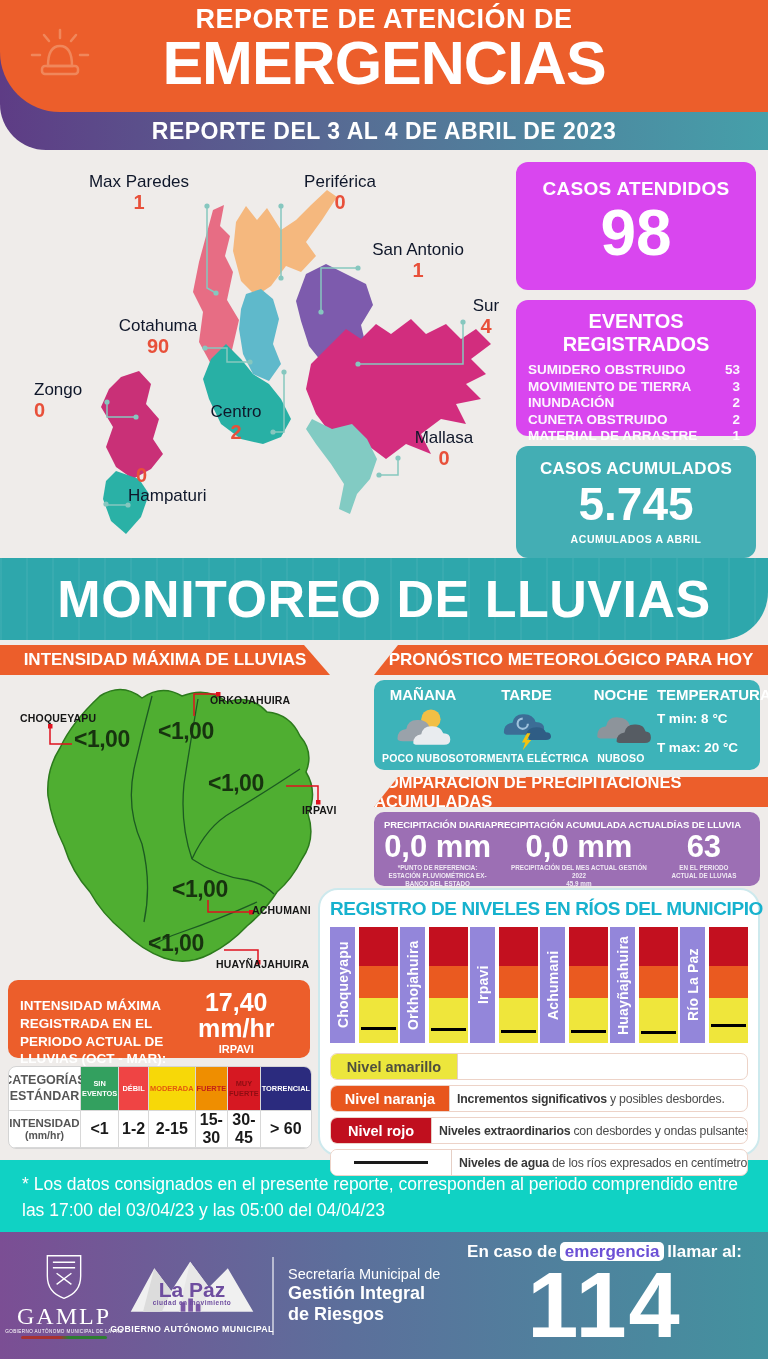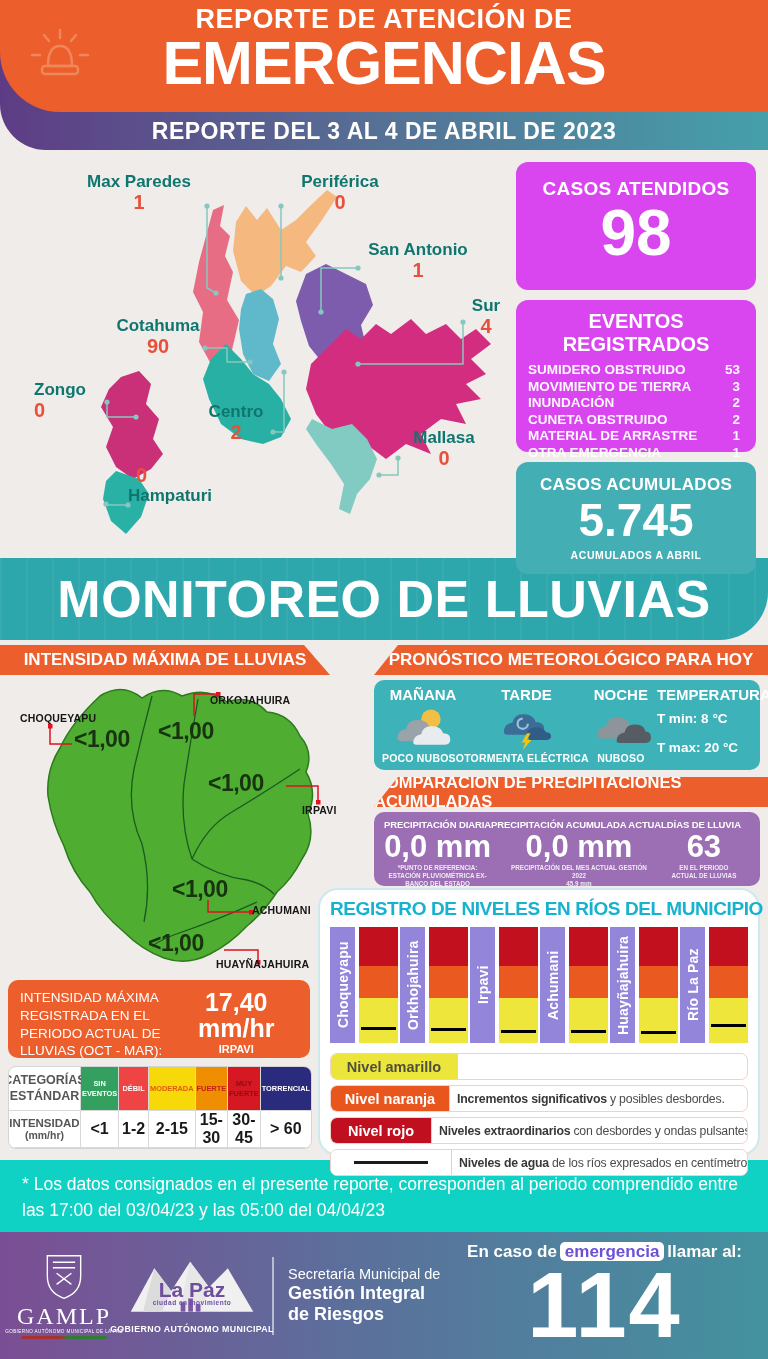--- a/index.html
+++ b/index.html
@@ -13,21 +13,21 @@
   .siren{position:absolute;left:28px;top:22px;opacity:.75;}
   .header-titles{position:absolute;left:0;right:0;top:4px;text-align:center;color:#fff;}
   .ht1{font-size:27px;font-weight:bold;letter-spacing:.5px;}
   .ht2{font-size:61px;font-weight:bold;letter-spacing:-1px;line-height:.95;}
   .header-band{height:38px;display:flex;align-items:center;justify-content:center;
     color:#fff;font-weight:bold;font-size:23px;letter-spacing:.5px;}
   
   .map-section{position:relative;height:408px;}
   .district-svg{position:absolute;left:0;top:0;}
   .dlabel{position:absolute;display:flex;flex-direction:column;text-align:center;line-height:1.12;}
-  .dname{color:#0f766e;font-size:17px;font-weight:bold;}
+  .dname{color:#0f172a;font-size:17px;font-weight:normal;}
   .dcount{color:#e8503a;font-size:20px;font-weight:bold;}
   .d0{left:72px;top:22px;width:134px}.d1{left:292px;top:22px;width:96px}
   .d2{left:364px;top:90px;width:108px}.d3{left:458px;top:146px;width:56px}
   .d4{left:104px;top:166px;width:108px}.d5{left:34px;top:230px;width:76px;text-align:left}
   .d6{left:198px;top:252px;width:76px}.d7{left:402px;top:278px;width:84px}
   .d8{left:128px;top:314px;width:130px;text-align:left}
   .d8 .dcount{margin-left:8px;}
   
   .side-col{position:absolute;right:12px;top:12px;width:240px;display:flex;flex-direction:column;gap:10px;color:#fff;}
   .sbox{border-radius:12px;padding:10px 12px;box-sizing:border-box;}
@@ -95,21 +95,21 @@
   .chip{display:flex;align-items:center;justify-content:center;font-weight:bold;font-size:14.5px;
     border-right:1px solid #e5cfc5;flex:0 0 auto;}
   .chip.w128{width:126px}.chip.w120{width:118px}.chip.w102{width:100px}.chip.w95{width:120px}
   .chip-line{width:62%;height:2.5px;background:#1a1a1a;}
   .ltext{flex:1;display:flex;align-items:center;padding-left:7px;font-size:12.3px;color:#4c4c4c;
     white-space:nowrap;overflow:hidden;letter-spacing:-.2px;}
   .ltext .b{font-weight:bold;color:#383838;margin-right:3px;}
   
   .maxint{position:absolute;left:8px;top:340px;width:302px;height:78px;background:#ec5e2b;border-radius:10px;
     color:#fff;display:flex;padding:9px 12px;box-sizing:border-box;}
-  .mi-label{flex:1.25;font-size:13.5px;font-weight:normal;line-height:1.32;}
+  .mi-label{flex:1.25;font-size:13.5px;font-weight:bold;line-height:1.32;margin-top:8px;}
   .mi-right{flex:1;text-align:center;line-height:1.05;}
   .mi-val{font-size:25px;font-weight:bold;}
   .mi-unit{font-size:25px;font-weight:bold;}
   .mi-sta{font-size:11px;font-weight:bold;margin-top:2px;}
   
   .cats{position:absolute;left:8px;top:426px;width:304px;border:1px solid #d4d4d4;border-radius:8px;
     overflow:hidden;background:#fff;display:grid;grid-template-columns:72px repeat(6,1fr);box-sizing:border-box;}
   .cat-cell{border-right:1px solid #d8d8d8;border-bottom:1px solid #d8d8d8;display:flex;flex-direction:column;
     align-items:center;justify-content:center;text-align:center;box-sizing:border-box;}
   .cat-cell:nth-child(7n){border-right:none;}
@@ -250,21 +250,21 @@
     <div class="dlabel d8">
       <span class="dcount">0</span>
       <span class="dname">Hampaturi</span>
     </div>
 
     <div class="side-col">
       <div class="sbox orange" style="height:128px;padding-top:16px;">
         <div class="sb-title">CASOS ATENDIDOS</div>
         <div class="sb-big">98</div>
       </div>
-      <div class="sbox orange" style="height:152px;">
+      <div class="sbox orange" style="height:136px;">
         <div class="ev-title">EVENTOS REGISTRADOS</div>
         <div class="ev-row">
           <span>SUMIDERO OBSTRUIDO</span>
             <span class="ev-val">53</span>
           </div>
         <div class="ev-row">
           <span>MOVIMIENTO DE TIERRA</span>
             <span class="ev-val">3</span>
           </div>
         <div class="ev-row">

